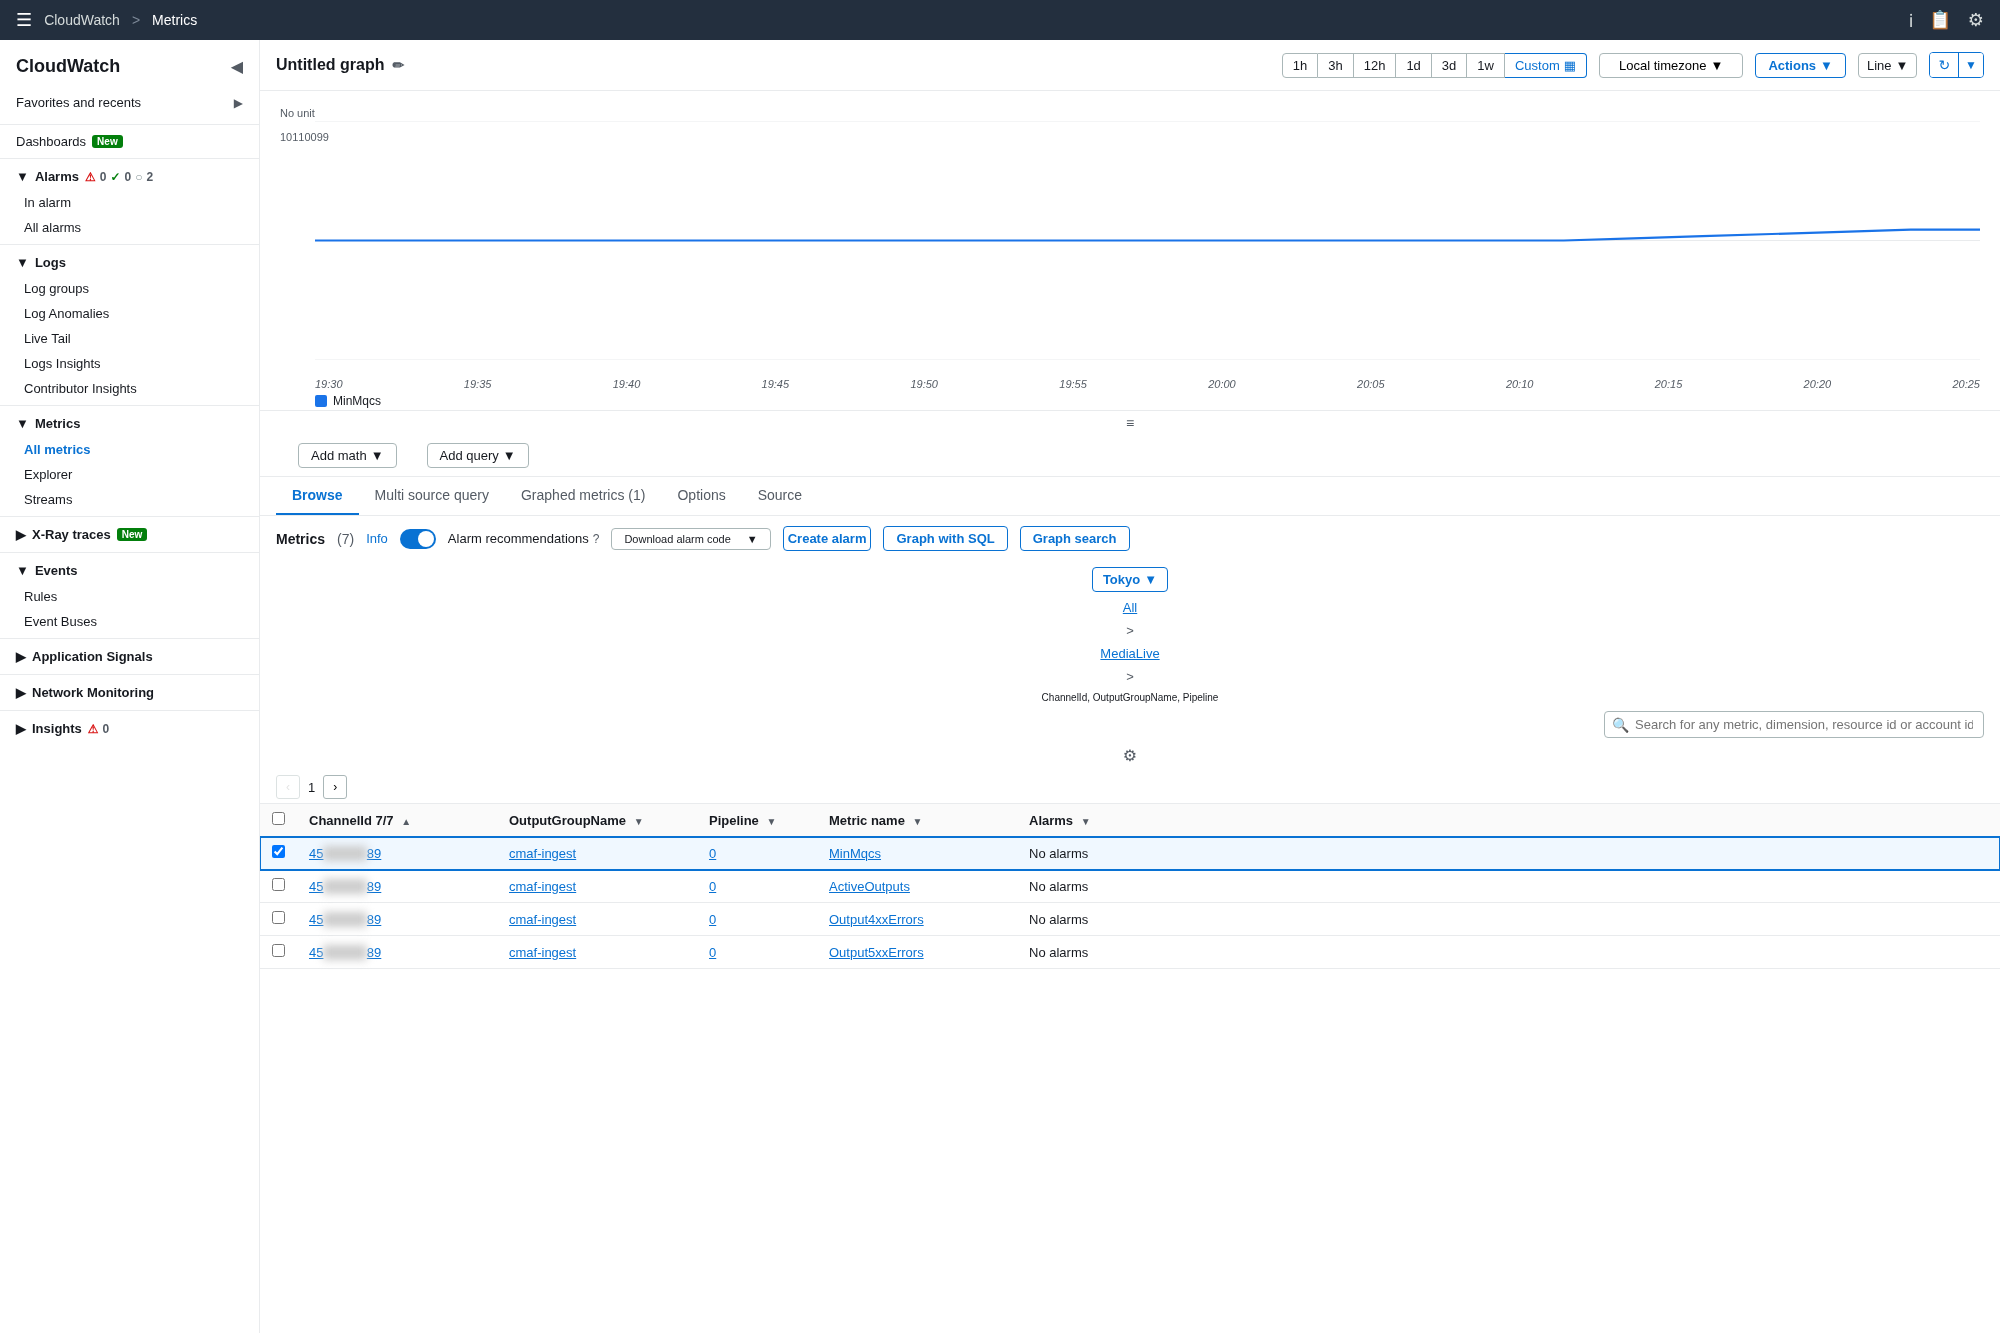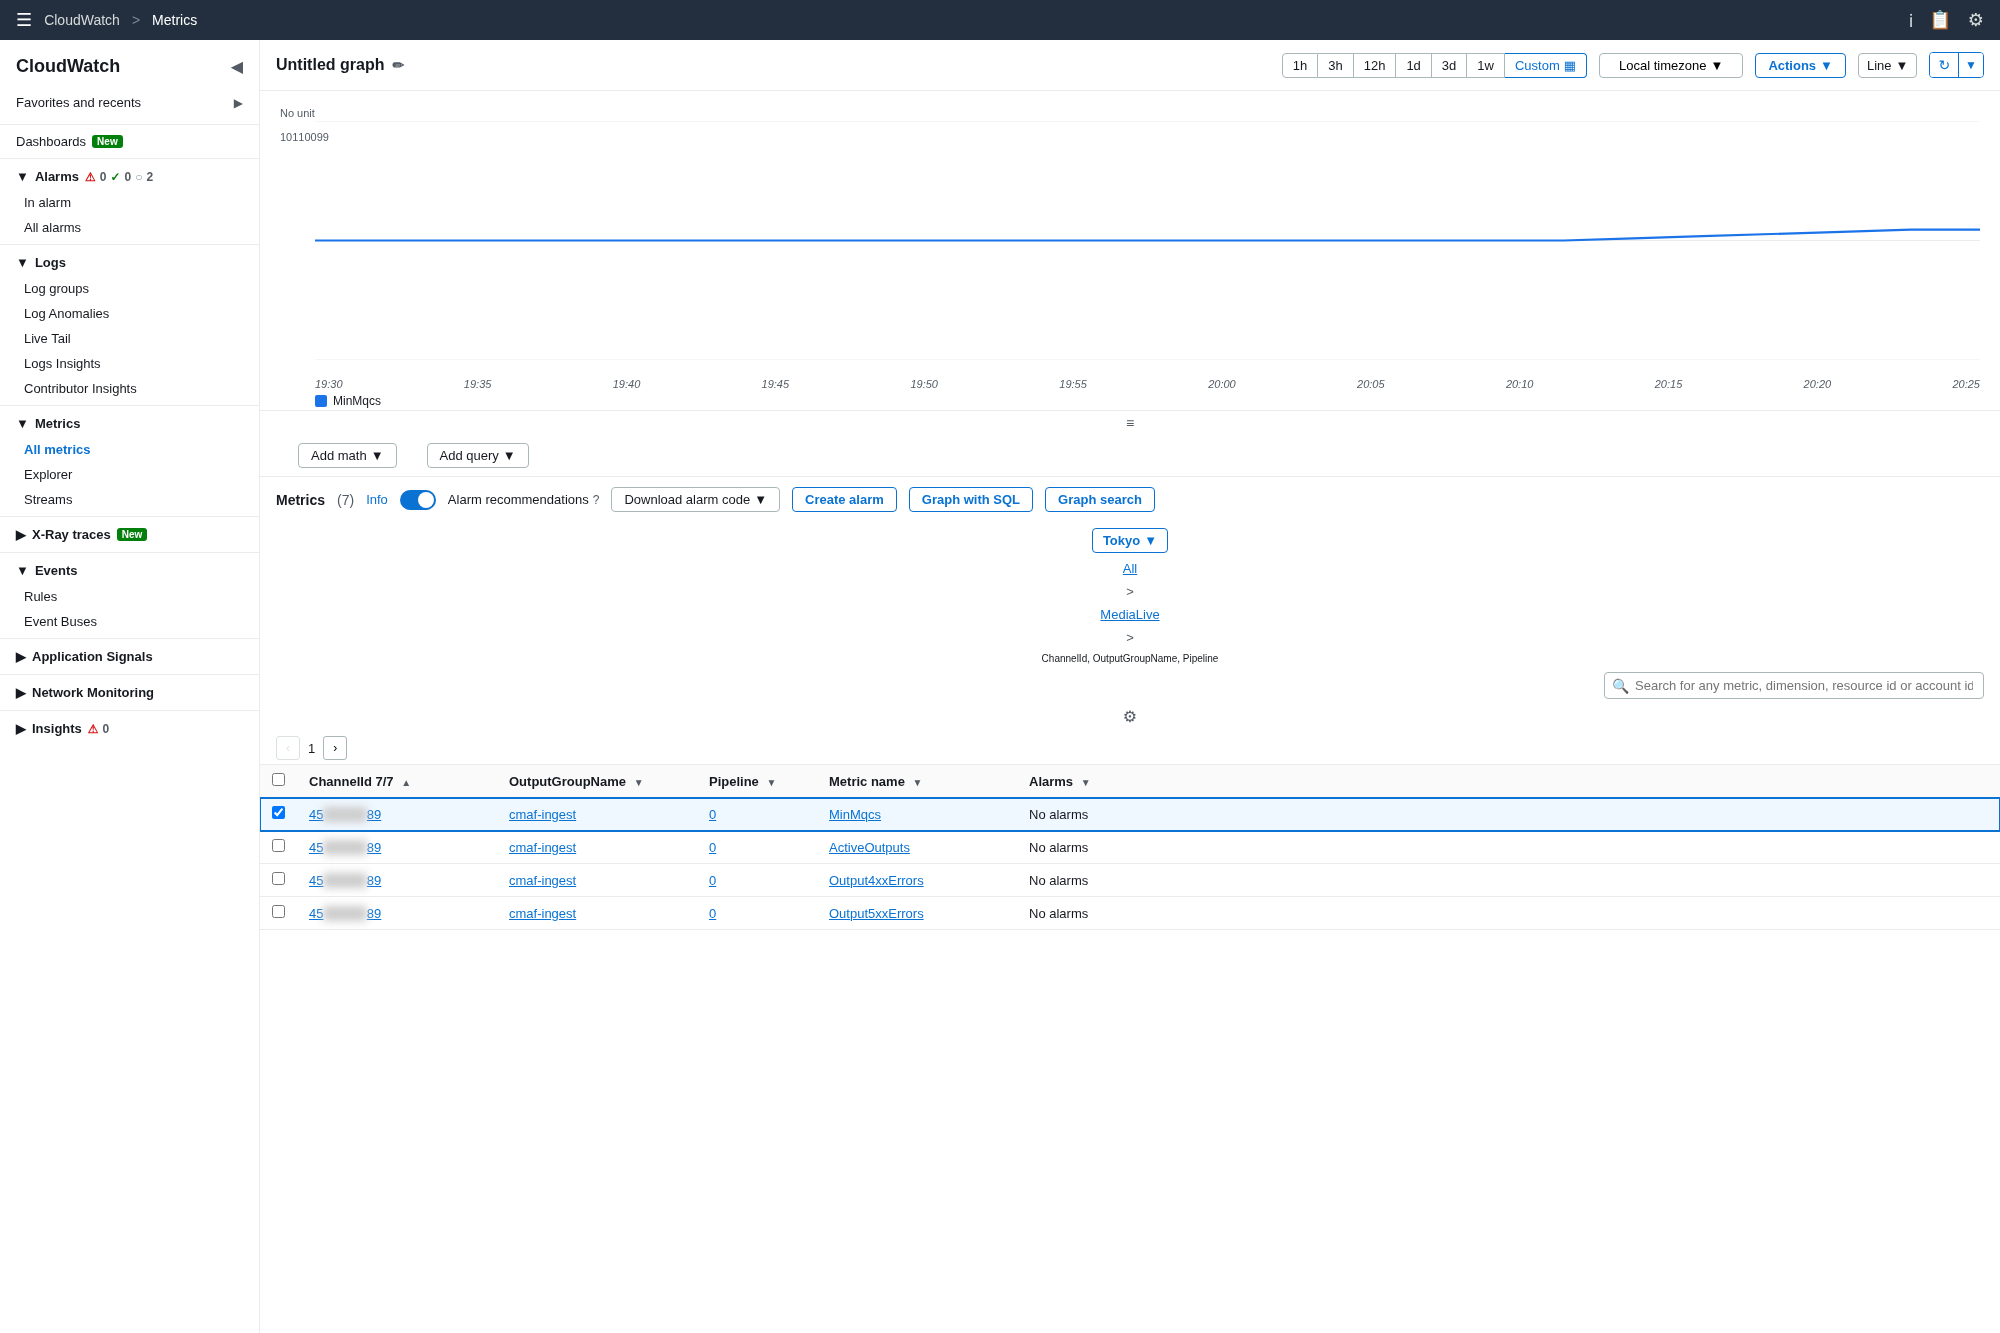--- a/index.html
+++ b/index.html
@@ -327,28 +327,28 @@
 
     .alarm-rec-label { font-size: 13px; color: #16191f; display: flex; align-items: center; gap: 4px; }
     .help-icon { color: #545b64; font-size: 12px; }
 
     .download-btn {
       padding: 4px 12px;
       border: 1px solid #aab7b8;
       border-radius: 4px;
       background: #fff;
       cursor: pointer;
-      font-size: 13px;
+      font-size: 11px;
       color: #16191f;
       display: flex;
       align-items: center;
-      gap: 4px;
+      gap: 16px;
     }
     .create-alarm-btn {
-      padding: 4px 12px;
+      padding: 4px 4px;
       border: 1px solid #0972d3;
       border-radius: 4px;
       background: #fff;
       cursor: pointer;
       font-size: 13px;
       color: #0972d3;
       font-weight: 600;
     }
     .graph-sql-btn {
       padding: 4px 12px;
@@ -732,20 +732,27 @@
       <button class="add-btn">
         <span>Add math</span>
         <span>▼</span>
       </button>
       <button class="add-btn">
         <span>Add query</span>
         <span>▼</span>
       </button>
     </div>
 
+    <div class="tabs-row">
+      <div class="tab active">Browse</div>
+      <div class="tab">Multi source query</div>
+      <div class="tab">Graphed metrics (1)</div>
+      <div class="tab">Options</div>
+      <div class="tab">Source</div>
+    </div>
 
     <div class="metrics-header">
       <span class="metrics-title">Metrics</span>
       <span class="metrics-count">(7)</span>
       <span class="info-link">Info</span>
 
       <div class="toggle-switch"></div>
       <span class="alarm-rec-label">
         <span>Alarm recommendations</span>
         <span class="help-icon">?</span>

